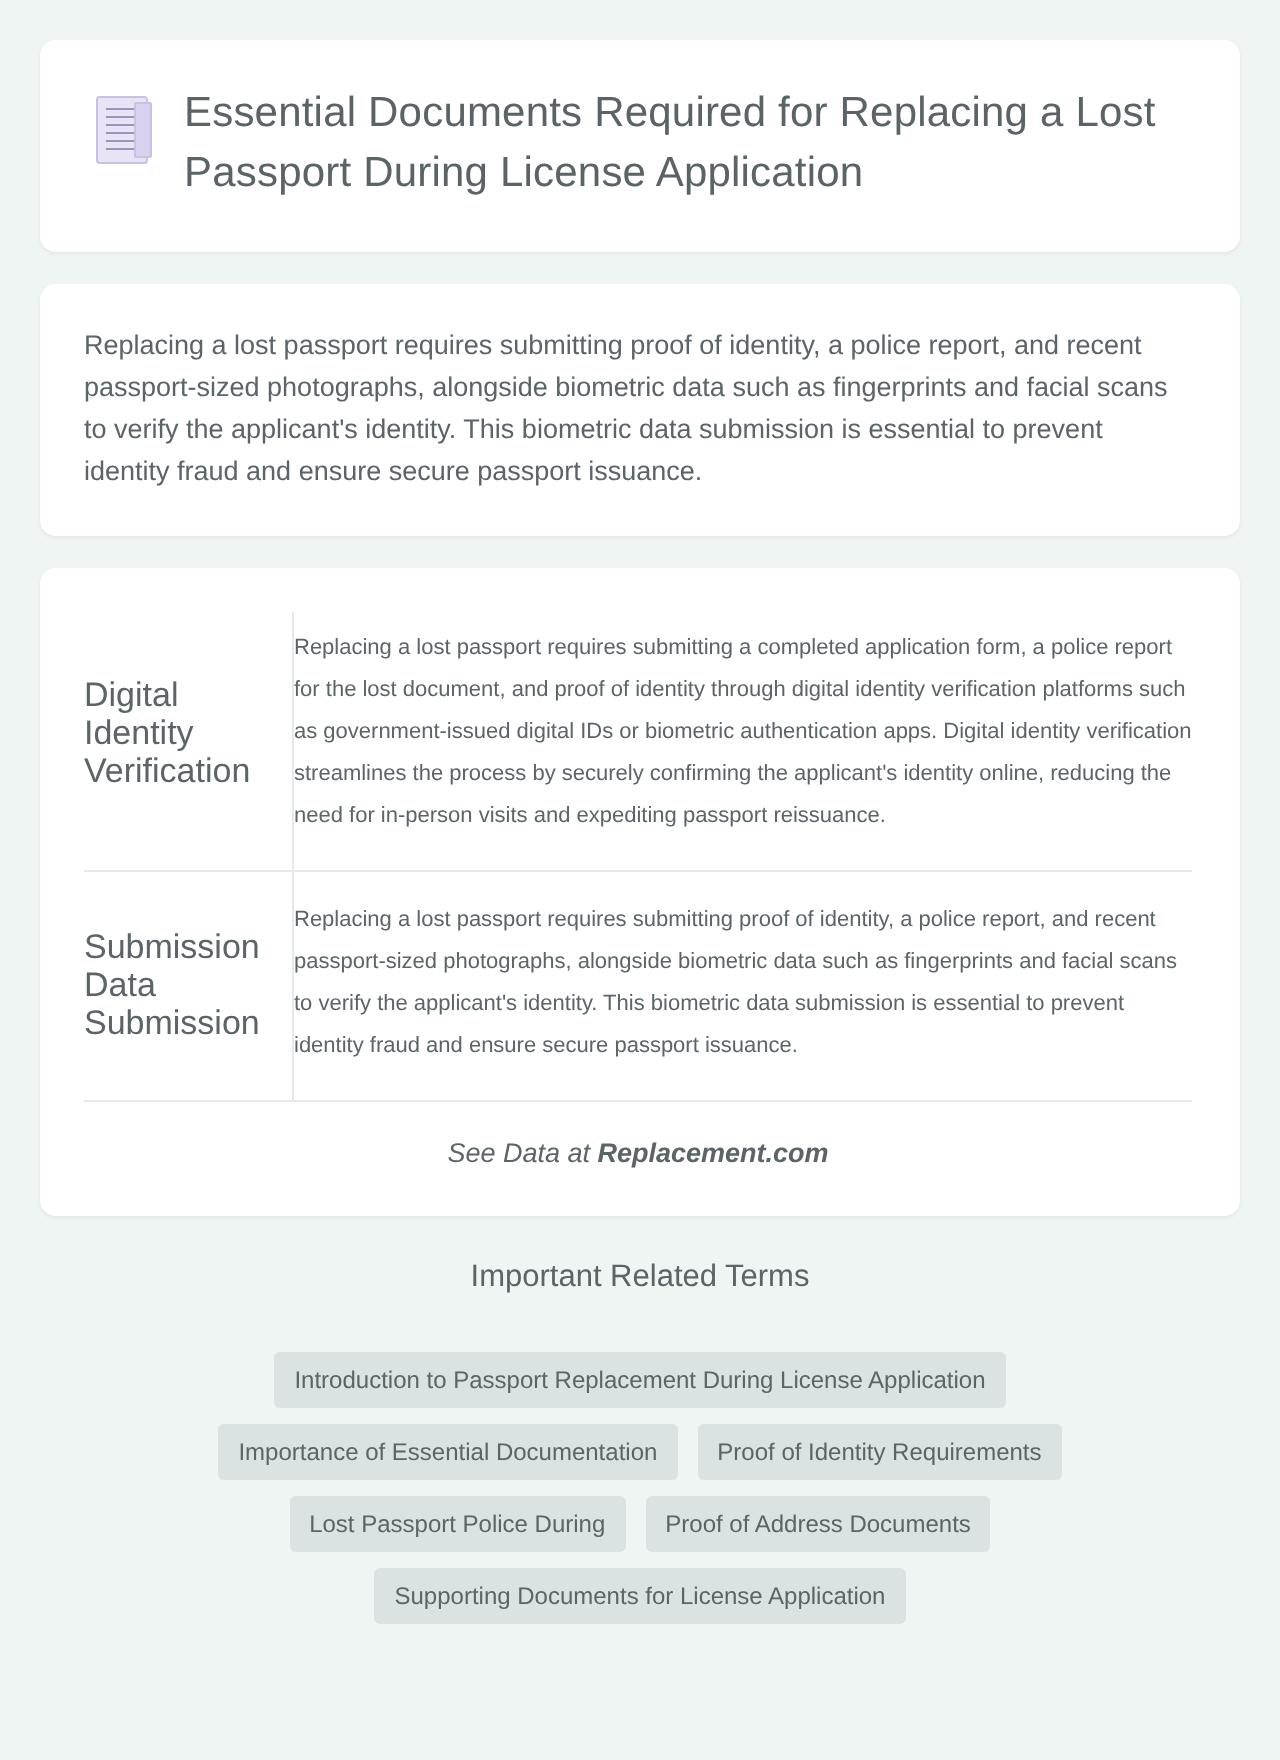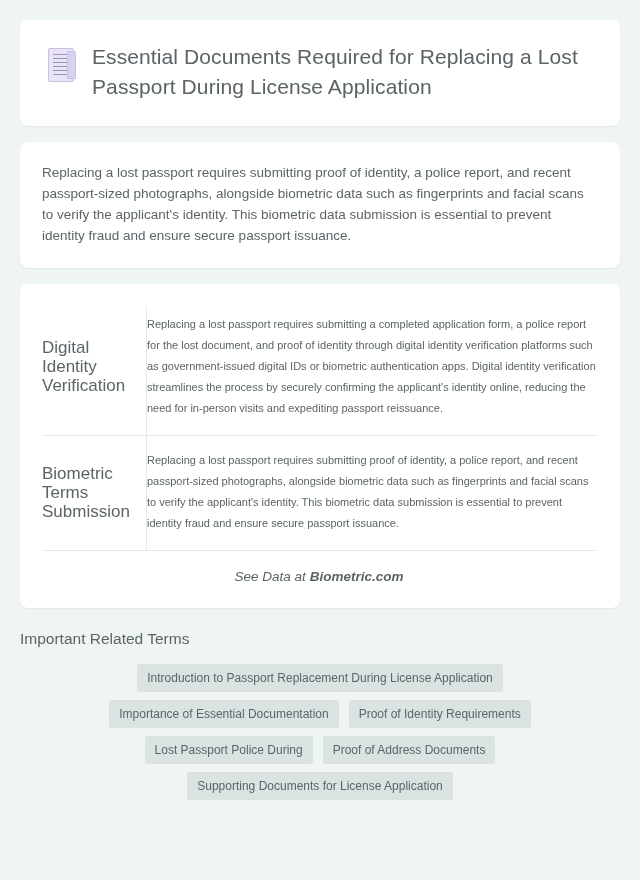--- a/index.html
+++ b/index.html
@@ -127,31 +127,32 @@
     color: #5b6467;
     padding: 18px 0 6px 0;
   }
   .see-more b {
     font-weight: bold;
     font-style: italic;
   }
 
   
   .terms-heading {
-    text-align: left;
+    text-align: center;
     font-size: 15.5px;
     color: #5b6467;
     margin: 2px 0 16px 0;
   }
   .tags {
     display: flex;
     flex-wrap: wrap;
     justify-content: center;
     gap: 8px 10px;
     padding: 0 4px;
+    margin-top: 12px;
   }
   .tag {
     background: #dbe3e2;
     color: #5b6467;
     font-size: 12px;
     line-height: 14px;
     padding: 7px 10px;
     border-radius: 3px;
     white-space: nowrap;
   }
@@ -174,27 +175,27 @@
   </div>
 
   <div class="card table-card">
     <table class="detail-table">
       <tbody>
         <tr>
           <td class="term">Digital Identity Verification</td>
           <td class="desc">Replacing a lost passport requires submitting a completed application form, a police report for the lost document, and proof of identity through digital identity verification platforms such as government-issued digital IDs or biometric authentication apps. Digital identity verification streamlines the process by securely confirming the applicant's identity online, reducing the need for in-person visits and expediting passport reissuance.</td>
         </tr>
         <tr>
-          <td class="term">Biometric Terms Submission</td>
+          <td class="term">Submission Data Submission</td>
           <td class="desc">Replacing a lost passport requires submitting proof of identity, a police report, and recent passport-sized photographs, alongside biometric data such as fingerprints and facial scans to verify the applicant's identity. This biometric data submission is essential to prevent identity fraud and ensure secure passport issuance.</td>
         </tr>
       </tbody>
     </table>
     <div class="see-more">
-      <span>See Data at </span><b>Biometric.com</b>
+      <span>See Data at </span><b>Replacement.com</b>
     </div>
   </div>
 
   <div class="terms-heading">Important Related Terms</div>
 
   <div class="tags">
     <span class="tag">Introduction to Passport Replacement During License Application</span>
     <span class="tag">Importance of Essential Documentation</span>
     <span class="tag">Proof of Identity Requirements</span>
     <span class="tag">Lost Passport Police During</span>

